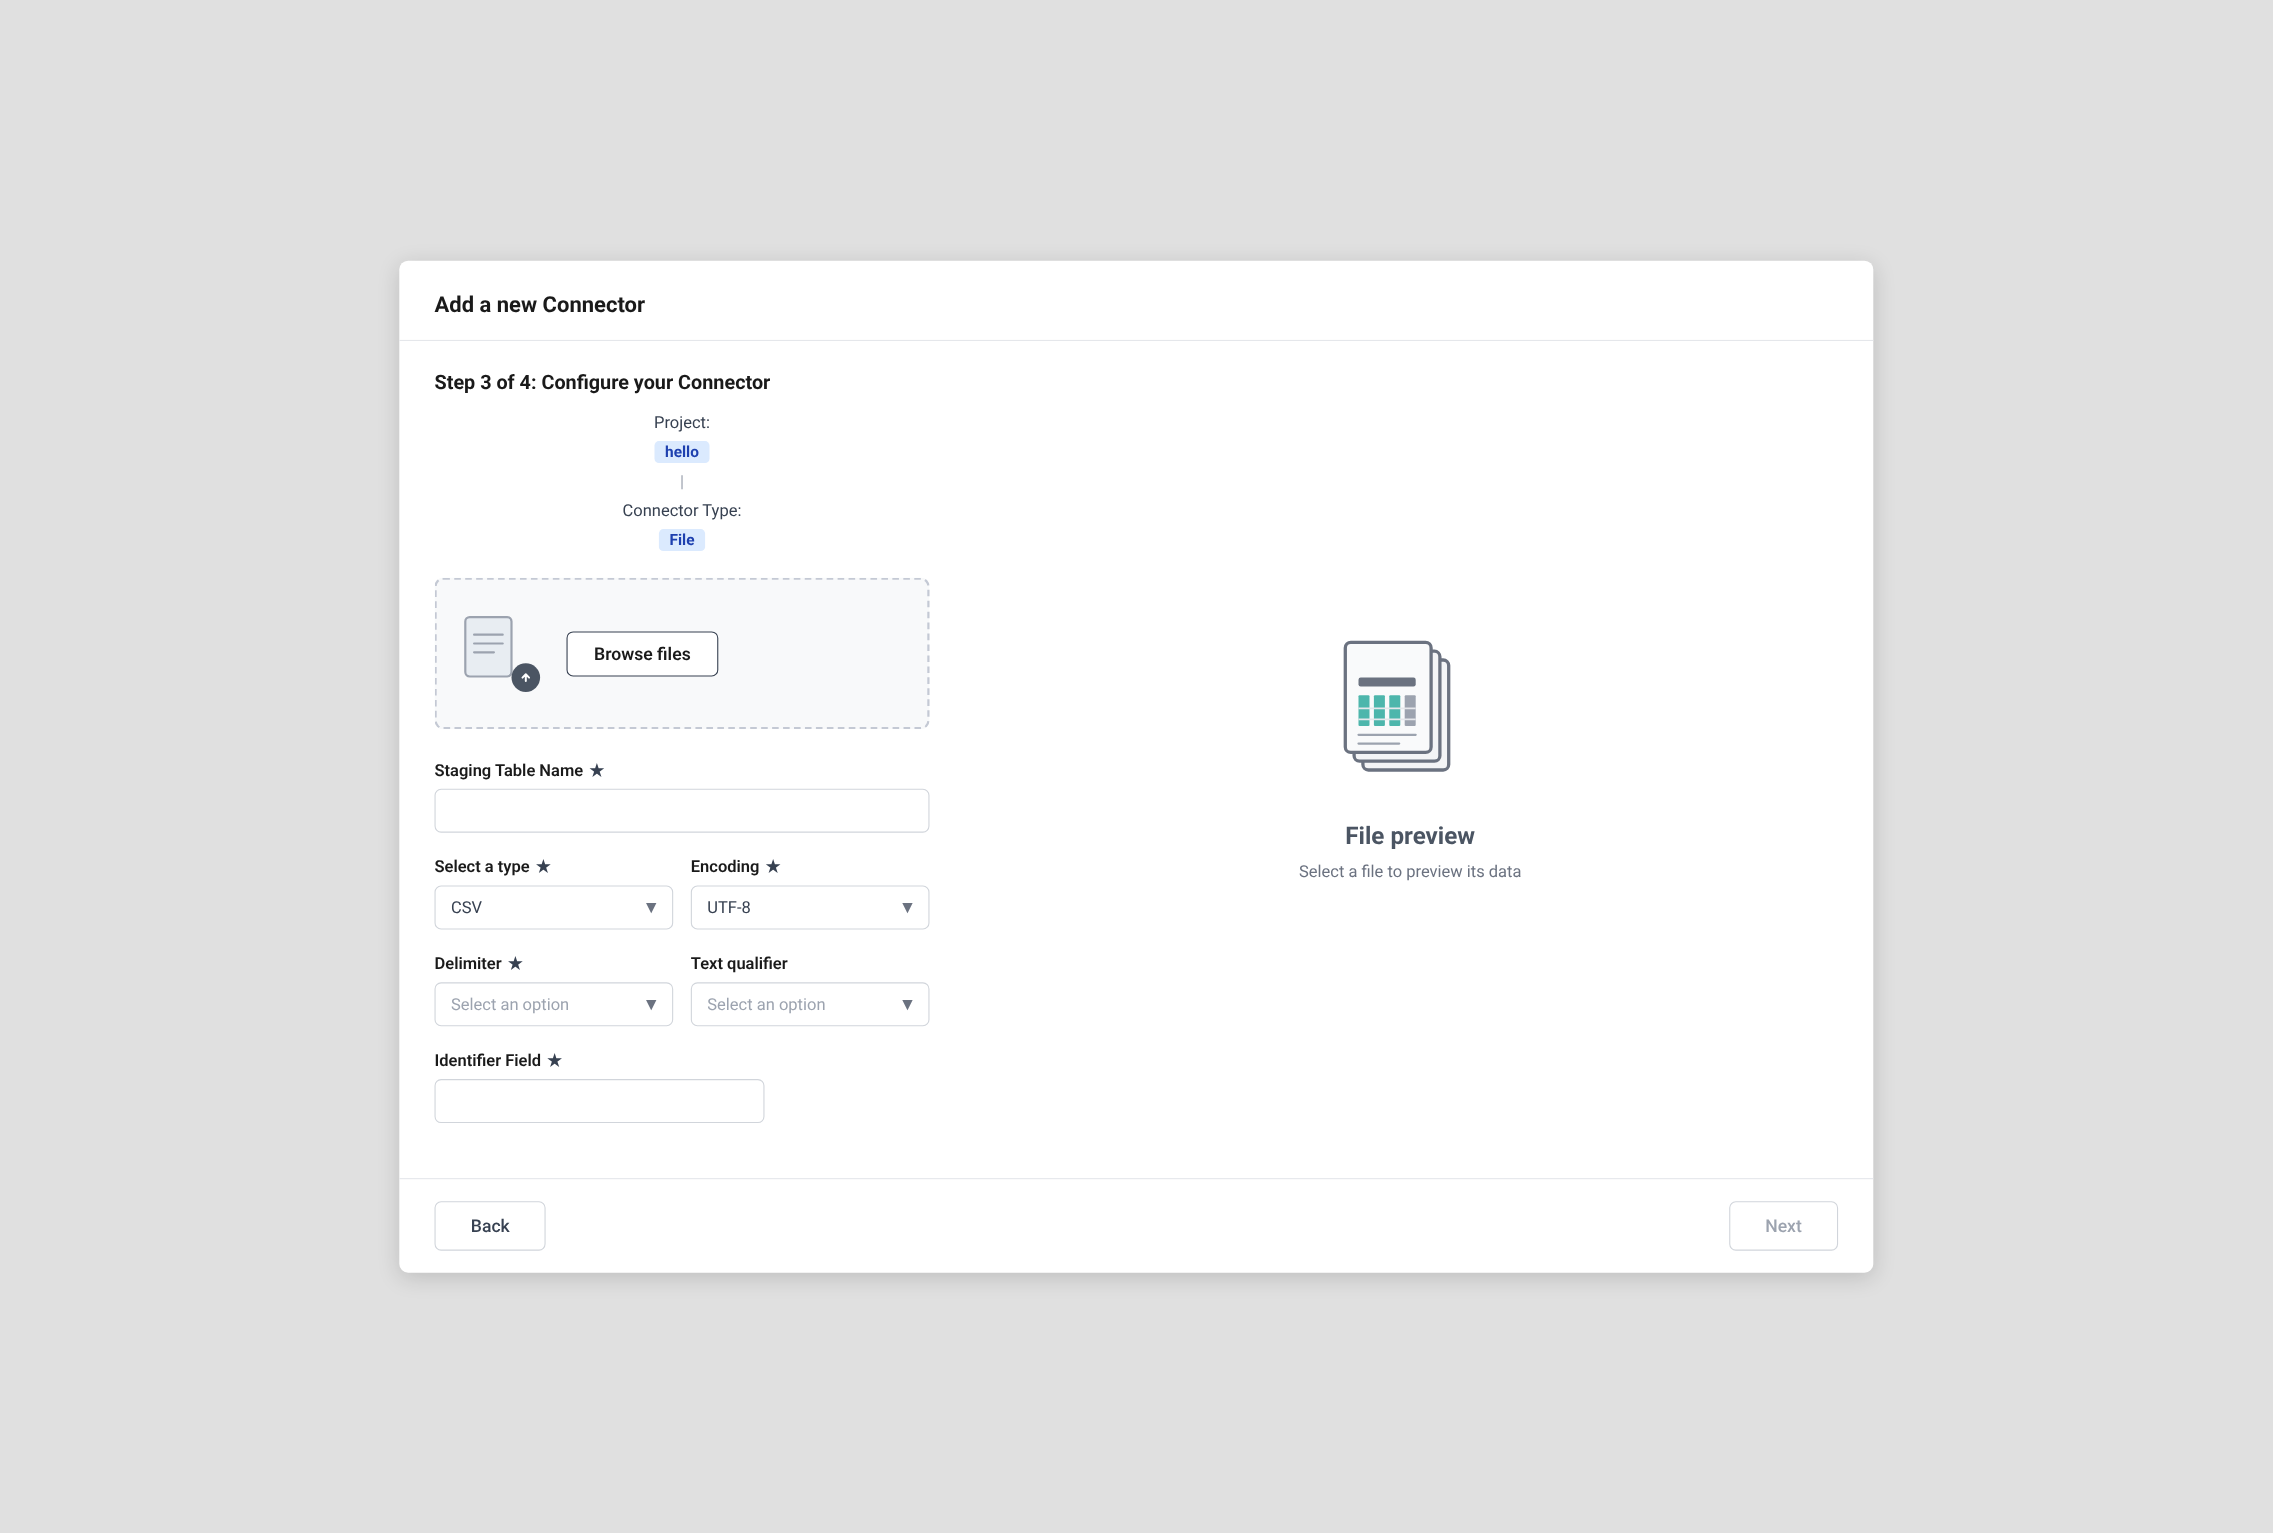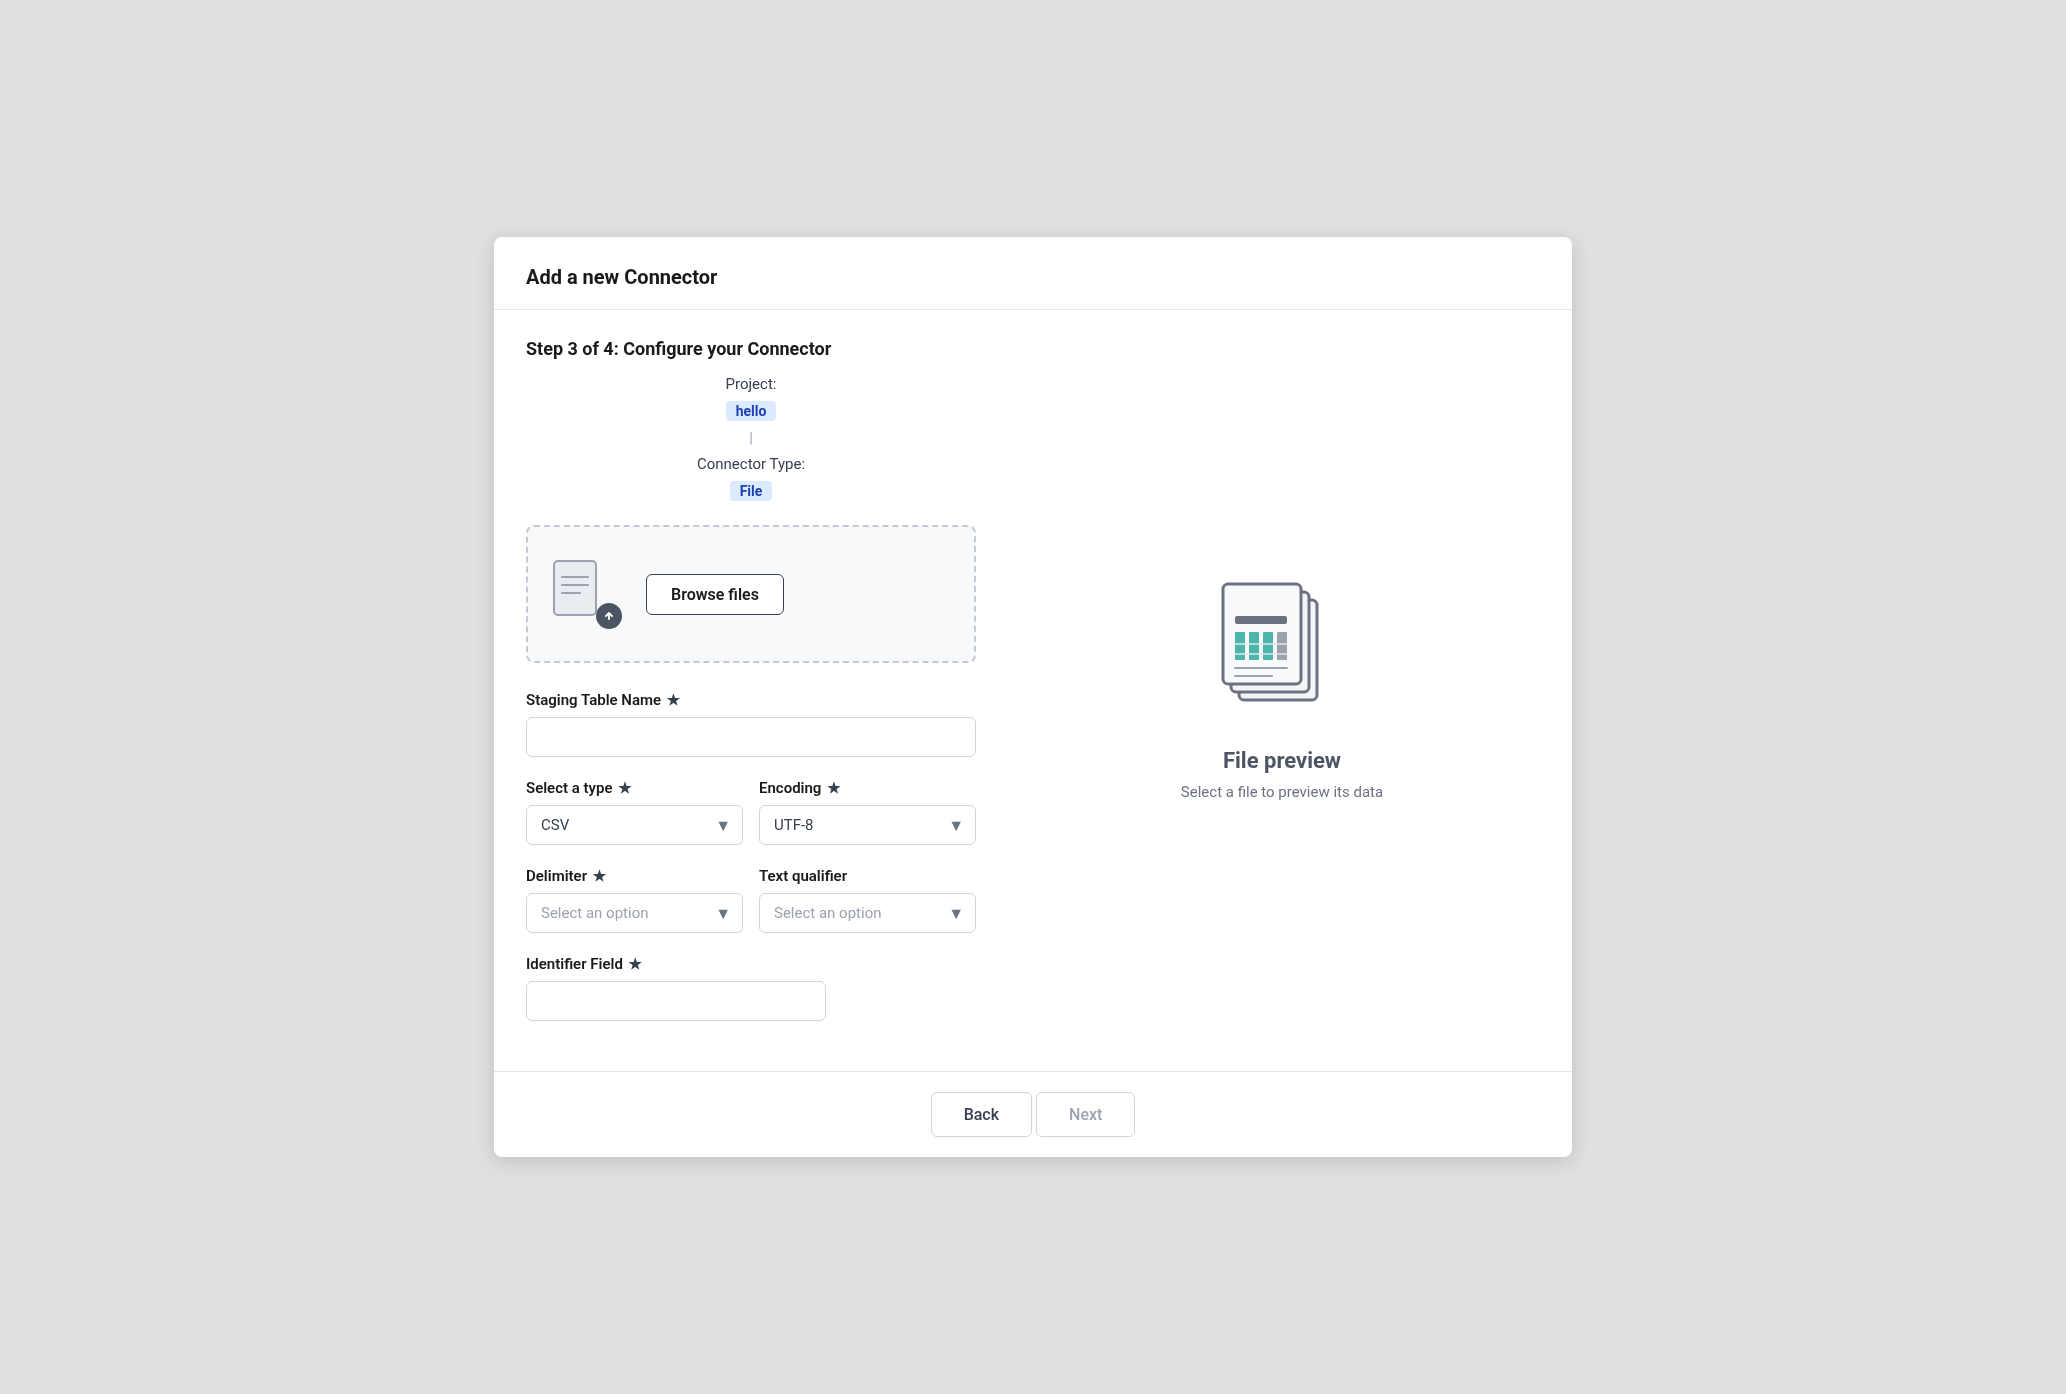--- a/index.html
+++ b/index.html
@@ -14,21 +14,21 @@
       display: flex;
       justify-content: center;
       align-items: center;
       min-height: 100vh;
       padding: 20px;
     }
 
     .modal-container {
       background: #ffffff;
       border-radius: 8px;
-      width: 1078px;
+      width: 1340px;
       max-width: 100%;
       box-shadow: 0 4px 20px rgba(0,0,0,0.15);
       display: flex;
       flex-direction: column;
     }
 
     .modal-header {
       padding: 28px 32px 20px;
       border-bottom: 1px solid #e5e7eb;
     }
@@ -233,21 +233,21 @@
     .preview-subtitle {
       font-size: 15px;
       color: #6b7280;
     }
 
     
     .modal-footer {
       padding: 20px 32px;
       border-top: 1px solid #e5e7eb;
       display: flex;
-      justify-content: center;
+      justify-content: space-between;
       gap: 4px;
     }
 
     .btn-back {
       padding: 12px 32px;
       border: 1.5px solid #d1d5db;
       border-radius: 6px;
       background: #ffffff;
       font-size: 16px;
       font-weight: 500;

